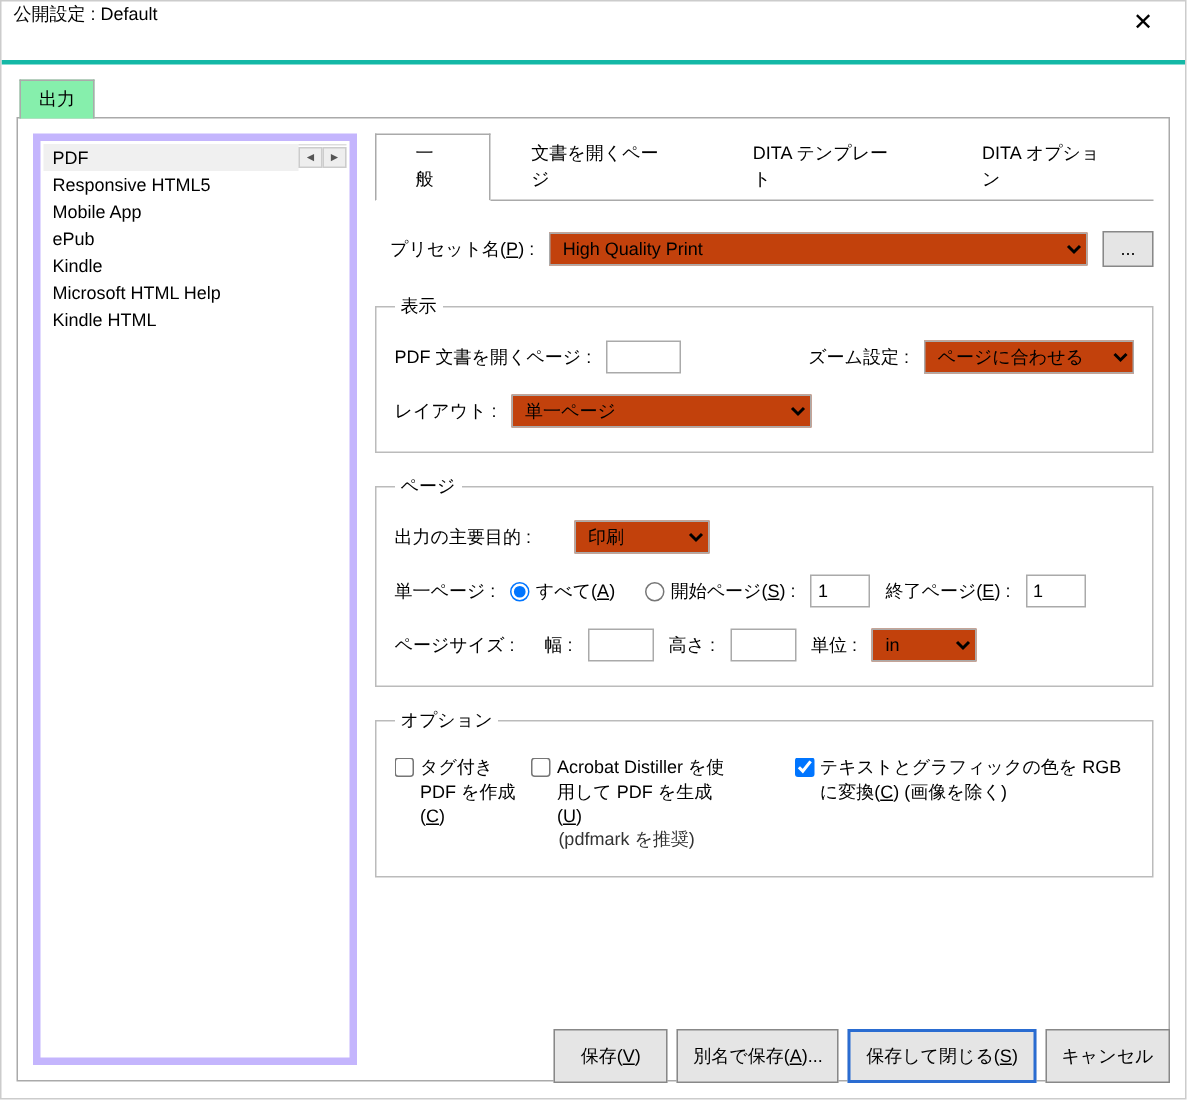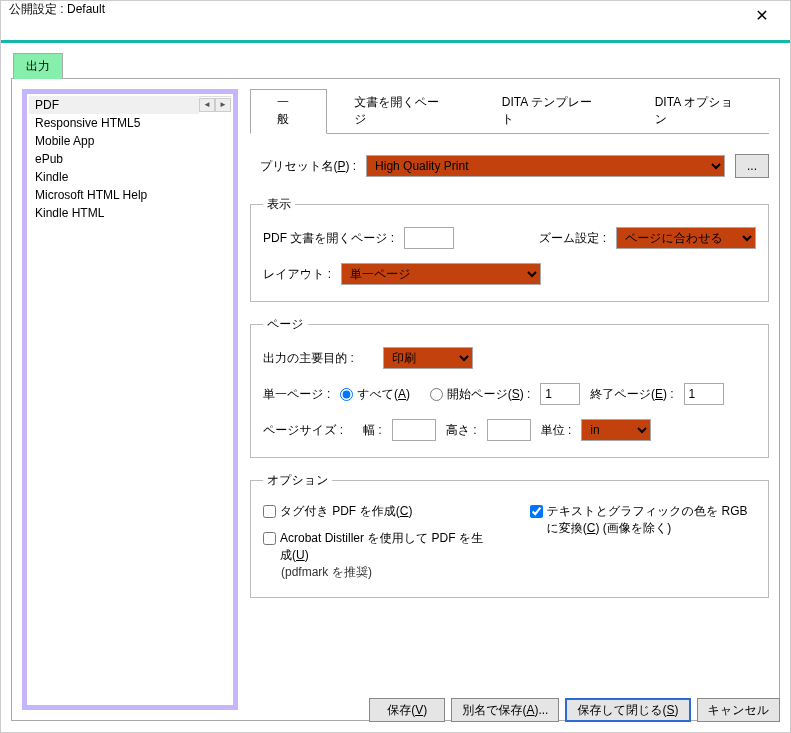--- a/index.html
+++ b/index.html
@@ -36,25 +36,25 @@
 legend { padding: 0 4px; font-size: 12px; }
 
 .field-row { display: flex; align-items: center; gap: 10px; margin-bottom: 14px; flex-wrap: wrap; }
 .field-row:last-child { margin-bottom: 0; }
 .txt-input { width: 50px; height: 22px; border: 1px solid #aaa; padding: 0 4px; background: #fff; }
 select.combo { height: 22px; border: 1px solid #aaa; background: #c2410c; padding: 0 4px; }
 .radio-group { display: inline-flex; align-items: center; gap: 20px; }
 .chk-label { display: flex; align-items: flex-start; gap: 4px; }
 .chk-label input { margin-top: 2px; }
 .opts-columns { display: flex; gap: 40px; }
-.opts-col { flex: 1; display: flex; flex-direction: column; gap: 10px; }
+.opts-col { flex: 1; display: flex; flex-direction: row; gap: 10px; }
 .indent-note { margin-left: 18px; color: #333; }
 
 .footer { position: absolute; bottom: 10px; right: 10px; display: flex; gap: 6px; }
-.footer button { height: 24px; padding: 0 10px; background: #e5e5e5; border: 1px solid #888; cursor: pointer; min-width: 76px; }
+.footer button { height: 36px; padding: 0 10px; background: #e5e5e5; border: 1px solid #888; cursor: pointer; min-width: 76px; }
 .footer button.primary { border: 2px solid #2a6cd1; }
 .underline { text-decoration: underline; }
 </style>
 </head>
 <body>
 
 <div class="titlebar">
   <div class="titlebar-title">公開設定 : Default</div>
   <div class="close-btn">✕</div>
 </div>

